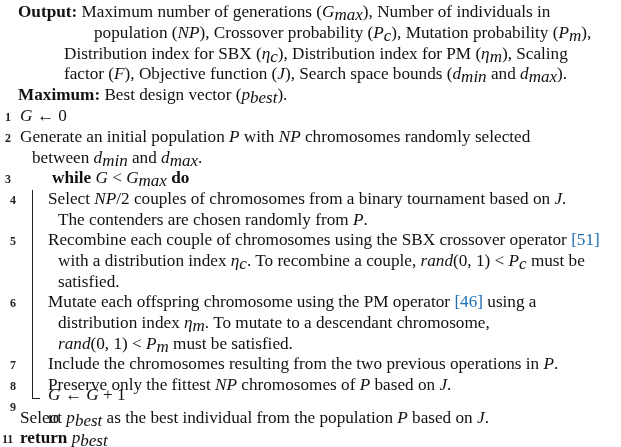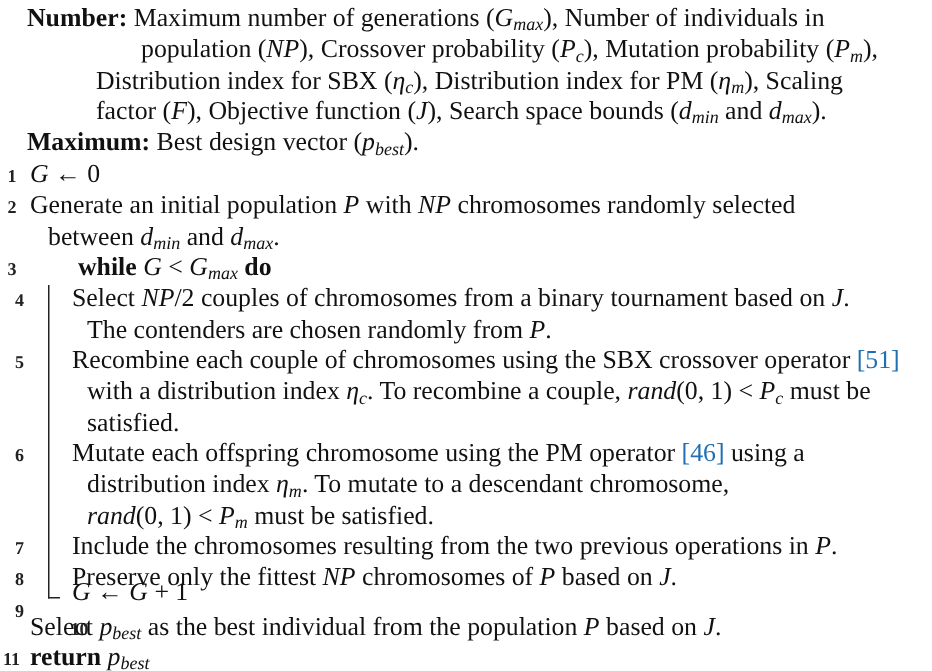--- a/index.html
+++ b/index.html
@@ -16,21 +16,21 @@
       font-size: 17.2px;
       color: #111111;
     }
     .line {
       position: absolute;
       white-space: nowrap;
       line-height: 20px;
     }
     .b { font-weight: bold; }
     .i { font-style: italic; }
-    sub { font-size: 12px; vertical-align: -3px; line-height: 0; font-style: italic; }
+    sub { font-size: 17px; vertical-align: -3px; line-height: 0; font-style: italic; }
     .ln {
       position: absolute;
       font-size: 12px;
       font-weight: bold;
       color: #222;
       line-height: 20px;
     }
     .cite { color: #1f6fb2; }
     .vbar {
       position: absolute;
@@ -46,21 +46,21 @@
       top: 398px;
       width: 8px;
       height: 1px;
       background: #222;
     }
   </style>
 </head>
 <body>
 
 <div class="line" style="left:18px; top:2px;">
-  <span class="b">Number:</span>
+  <span class="b">Output:</span>
   <span>Maximum number of generations (</span><span class="i">G</span><sub>max</sub><span>), Number of individuals in</span>
 </div>
 <div class="line" style="left:64px; top:23px;margin-left:30px;">
   <span>population (</span><span class="i">NP</span><span>), Crossover probability (</span><span class="i">P</span><sub>c</sub><span>), Mutation probability (</span><span class="i">P</span><sub>m</sub><span>),</span>
 </div>
 <div class="line" style="left:64px; top:44px;">
   <span>Distribution index for SBX (</span><span class="i">η</span><sub>c</sub><span>), Distribution index for PM (</span><span class="i">η</span><sub>m</sub><span>), Scaling</span>
 </div>
 <div class="line" style="left:64px; top:64px;">
   <span>factor (</span><span class="i">F</span><span>), Objective function (</span><span class="i">J</span><span>), Search space bounds (</span><span class="i">d</span><sub>min</sub><span> and </span><span class="i">d</span><sub>max</sub><span>).</span>

